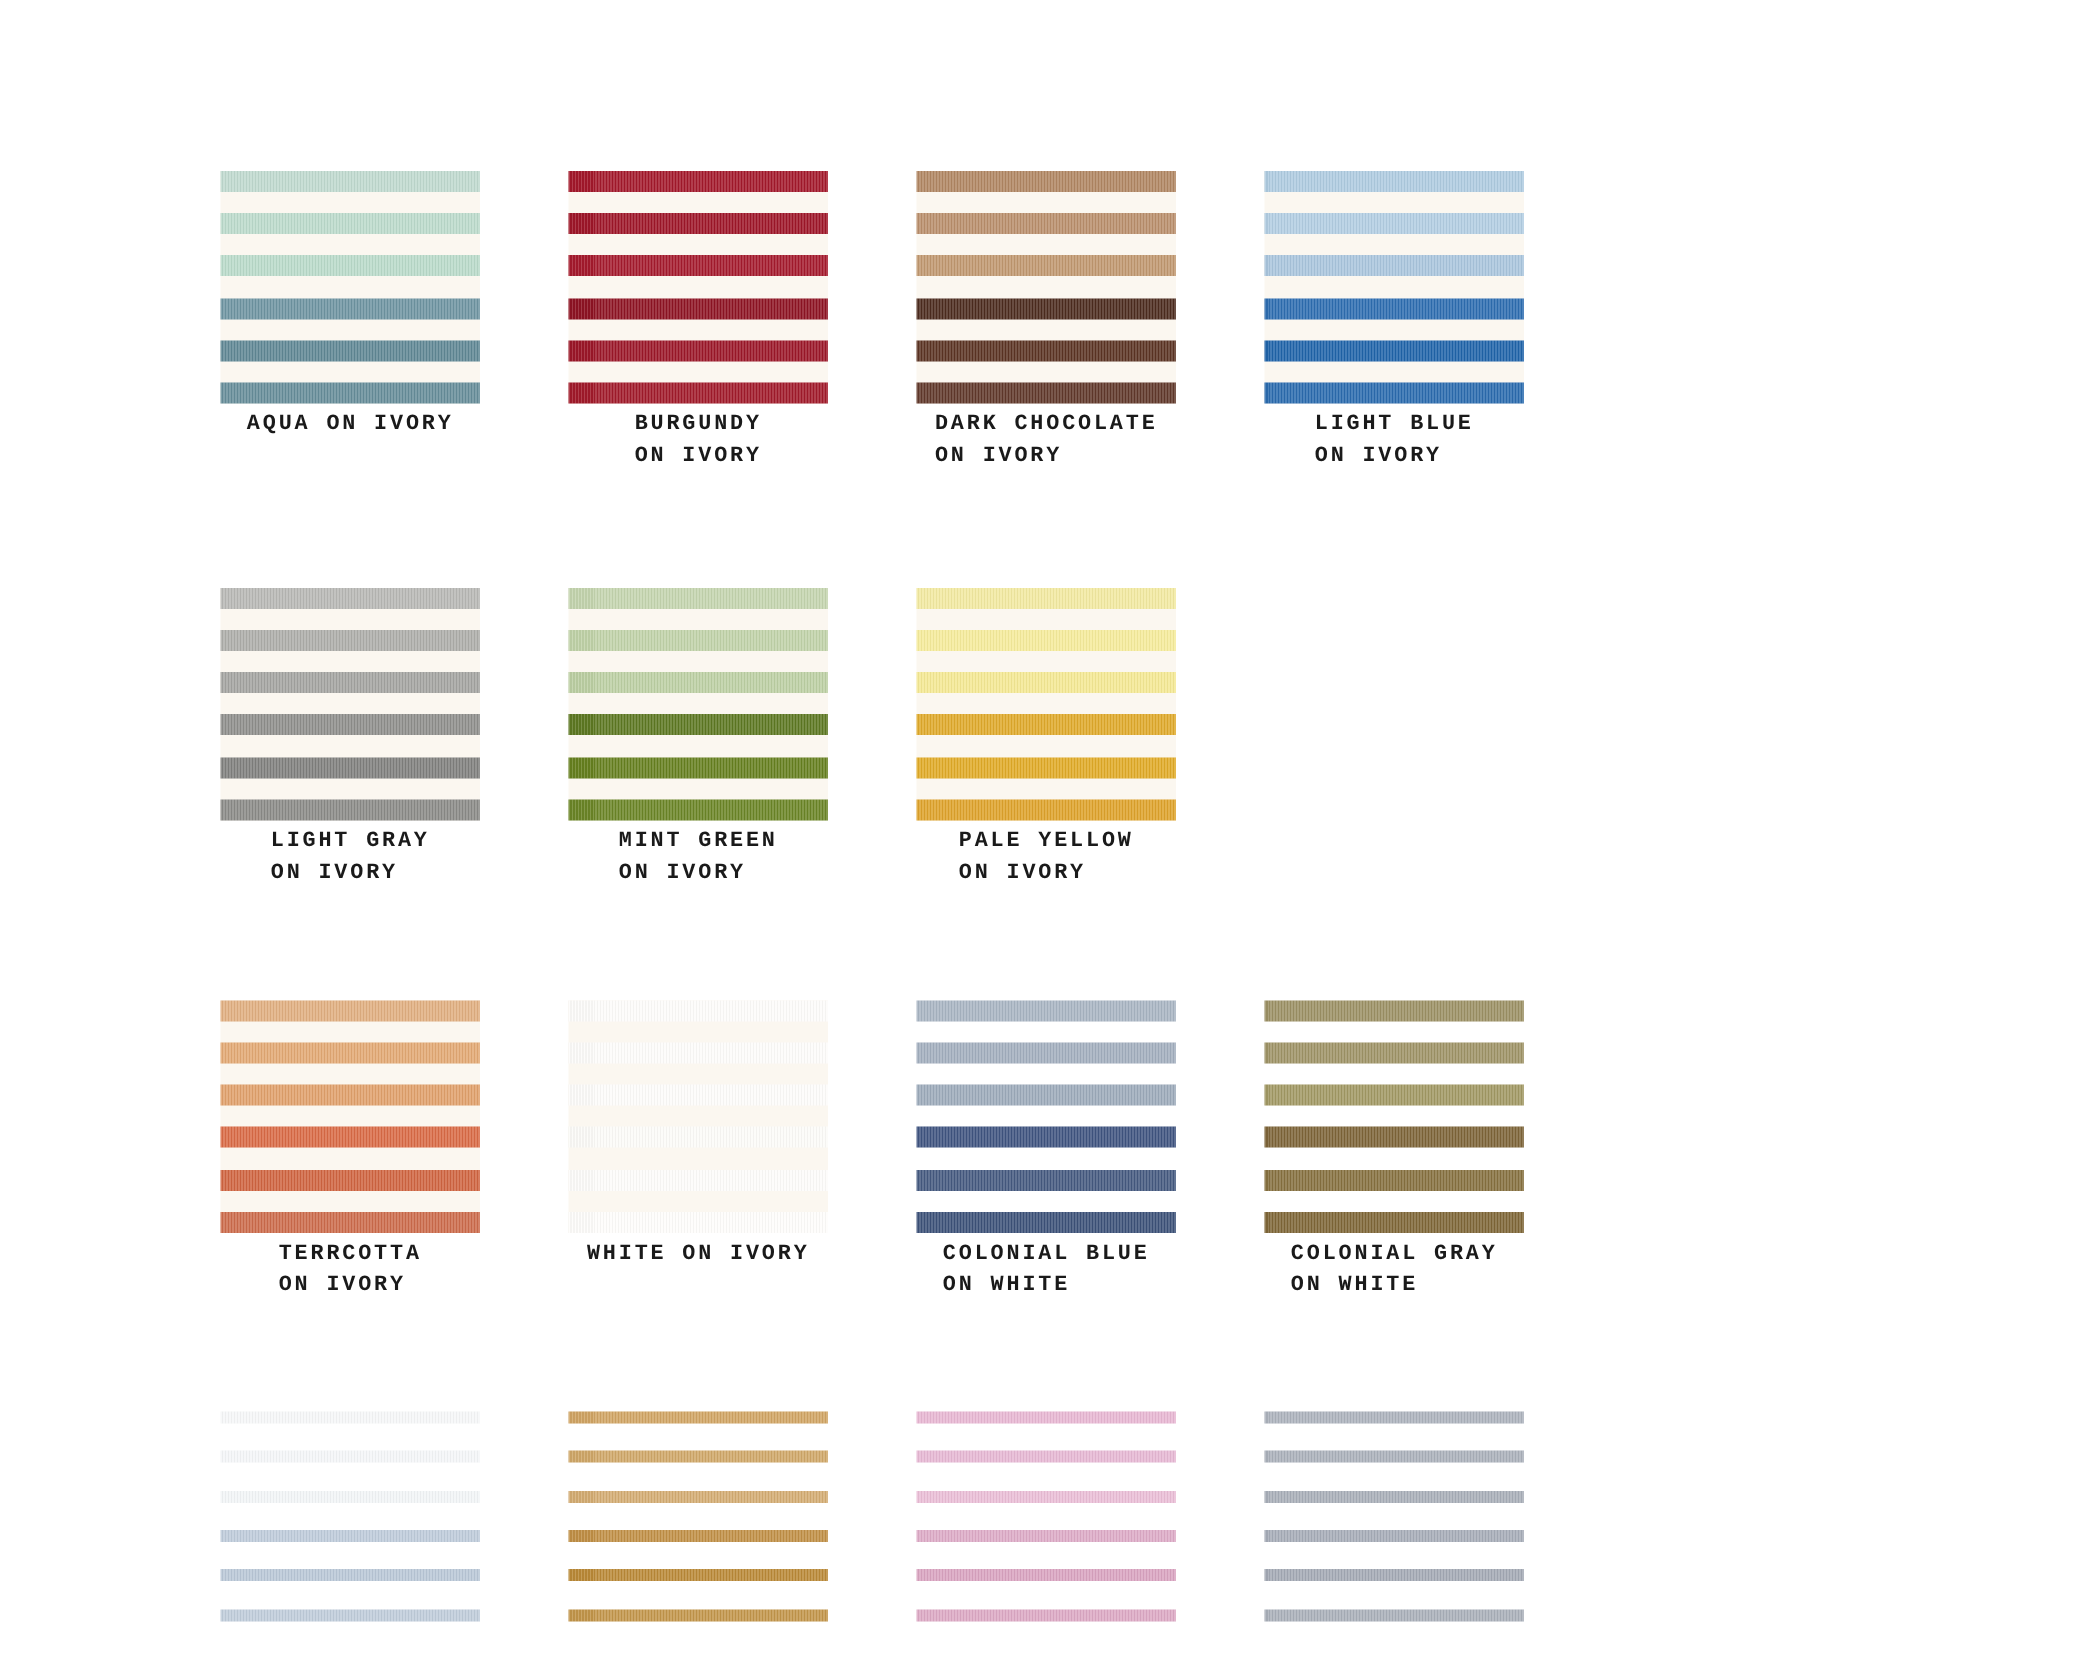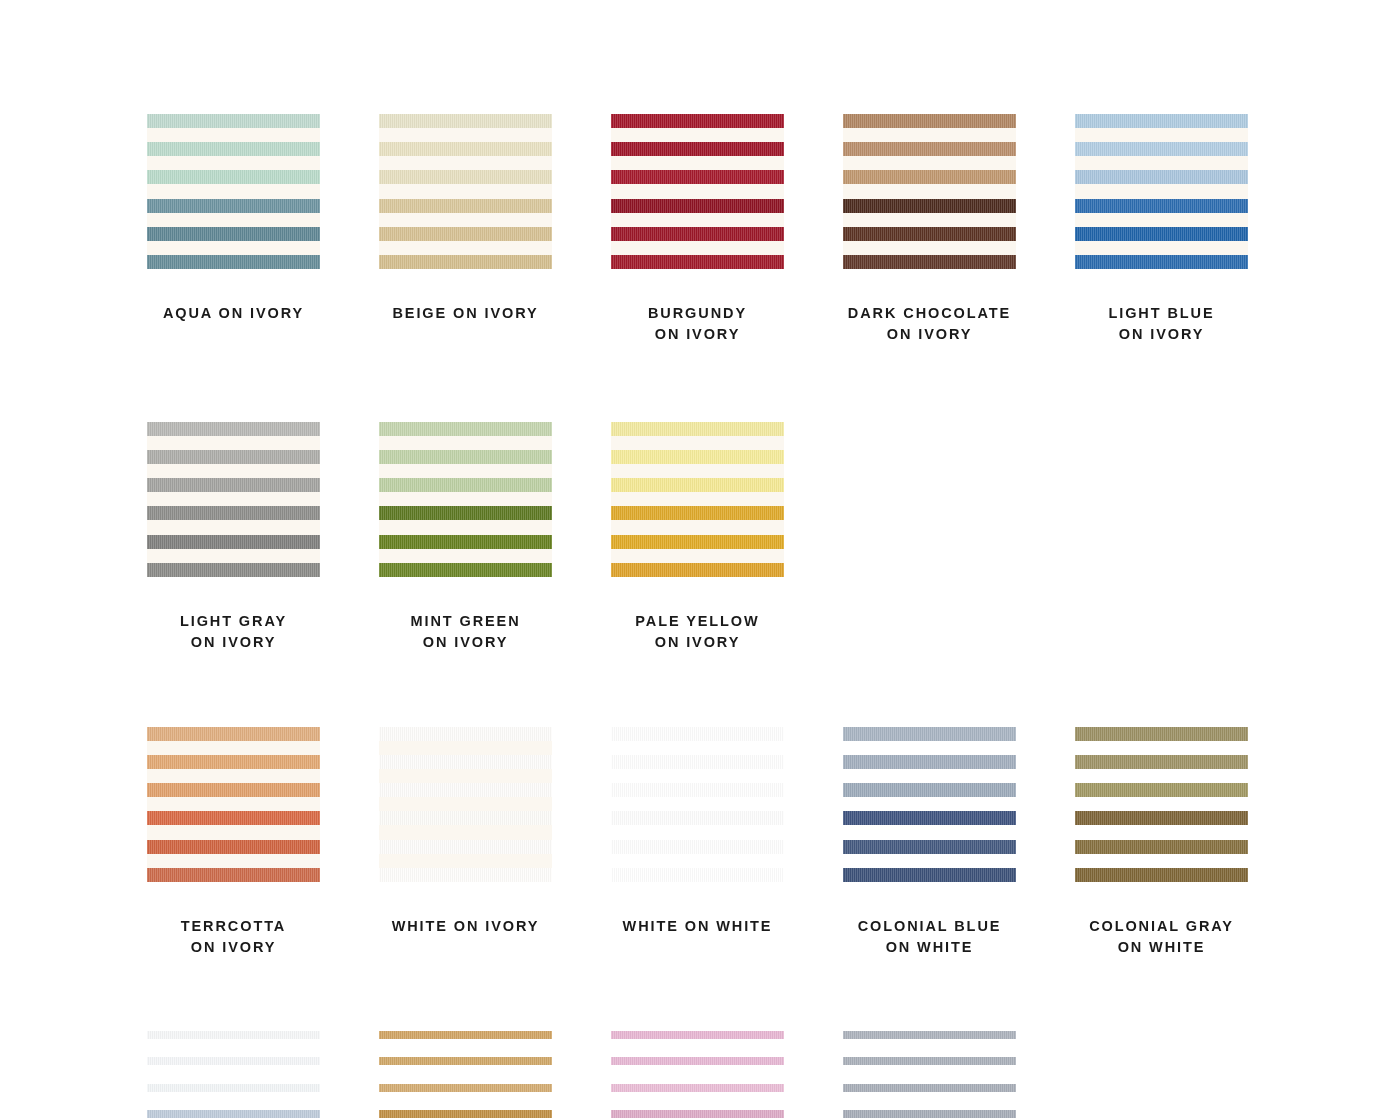--- a/index.html
+++ b/index.html
@@ -71,23 +71,22 @@
       repeating-linear-gradient(90deg,
         rgba(255,255,255,0.16) 0px,
         rgba(255,255,255,0.16) 1px,
         rgba(0,0,0,0.035) 1px,
         rgba(0,0,0,0.035) 2px);
     pointer-events: none;
   }
 
   
   .label {
-    margin-top: 34px;
-    text-align: center;
-    font-family: Liberation Sans, sans-serif;
+    margin-top: 4px;
+    font-family: Liberation Mono, monospace;
     font-size: 14.5px;
     font-weight: 600;
     letter-spacing: 1.9px;
     line-height: 1.48;
     color: #1a1a1a;
     text-transform: uppercase;
     white-space: pre-line;
   }
 
   .swatch-row.r1 .swatch-cell,
@@ -110,31 +109,20 @@
             <div class="stripe" title="#BBDACB" style="background: rgb(187, 218, 203);"></div>
             <div class="stripe" title="#B9DAC9" style="background: rgb(185, 218, 201);"></div>
             <div class="stripe" title="#6E94A1" style="background: rgb(110, 148, 161);"></div>
             <div class="stripe" title="#5F8794" style="background: rgb(95, 135, 148);"></div>
             <div class="stripe" title="#668D99" style="background: rgb(102, 141, 153);"></div>
           </div>
           <div class="label">AQUA ON IVORY</div>
         </div>
         <div class="swatch-cell">
           <div class="stripes tall" style="background: rgb(251, 247, 240);">
-            <div class="stripe" title="#E6E2C8" style="background: rgb(230, 226, 200);"></div>
-            <div class="stripe" title="#E8E1C2" style="background: rgb(232, 225, 194);"></div>
-            <div class="stripe" title="#E6DFC0" style="background: rgb(230, 223, 192);"></div>
-            <div class="stripe" title="#D9C79C" style="background: rgb(217, 199, 156);"></div>
-            <div class="stripe" title="#D6C193" style="background: rgb(214, 193, 147);"></div>
-            <div class="stripe" title="#D3BE8E" style="background: rgb(211, 190, 142);"></div>
-          </div>
-          <div class="label">BEIGE ON IVORY</div>
-        </div>
-        <div class="swatch-cell">
-          <div class="stripes tall" style="background: rgb(251, 247, 240);">
             <div class="stripe" title="#A3182B" style="background: rgb(163, 24, 43);"></div>
             <div class="stripe" title="#9E1628" style="background: rgb(158, 22, 40);"></div>
             <div class="stripe" title="#A51A2D" style="background: rgb(165, 26, 45);"></div>
             <div class="stripe" title="#8E1323" style="background: rgb(142, 19, 35);"></div>
             <div class="stripe" title="#9B1728" style="background: rgb(155, 23, 40);"></div>
             <div class="stripe" title="#A11A2A" style="background: rgb(161, 26, 42);"></div>
           </div>
           <div class="label">BURGUNDY
 ON IVORY</div>
         </div>
@@ -219,31 +207,20 @@
         <div class="swatch-cell">
           <div class="stripes tall" style="background: rgb(251, 247, 240);">
             <div class="stripe" title="#FDFCFA" style="background: rgb(253, 252, 250);"></div>
             <div class="stripe" title="#FDFCFA" style="background: rgb(253, 252, 250);"></div>
             <div class="stripe" title="#FDFCFA" style="background: rgb(253, 252, 250);"></div>
             <div class="stripe" title="#FCFBF8" style="background: rgb(252, 251, 248);"></div>
             <div class="stripe" title="#FDFCFA" style="background: rgb(253, 252, 250);"></div>
             <div class="stripe" title="#FEFDFB" style="background: rgb(254, 253, 251);"></div>
           </div>
           <div class="label">WHITE ON IVORY</div>
-        </div>
-        <div class="swatch-cell">
-          <div class="stripes tall" style="background: rgb(255, 255, 255);">
-            <div class="stripe" title="#FEFEFE" style="background: rgb(254, 254, 254);"></div>
-            <div class="stripe" title="#FEFEFE" style="background: rgb(254, 254, 254);"></div>
-            <div class="stripe" title="#FEFEFE" style="background: rgb(254, 254, 254);"></div>
-            <div class="stripe" title="#FDFDFD" style="background: rgb(253, 253, 253);"></div>
-            <div class="stripe" title="#FEFEFE" style="background: rgb(254, 254, 254);"></div>
-            <div class="stripe" title="#FFFFFF" style="background: rgb(255, 255, 255);"></div>
-          </div>
-          <div class="label">WHITE ON WHITE</div>
         </div>
         <div class="swatch-cell">
           <div class="stripes tall" style="background: rgb(255, 255, 255);">
             <div class="stripe" title="#A8B4C2" style="background: rgb(168, 180, 194);"></div>
             <div class="stripe" title="#A2AEBE" style="background: rgb(162, 174, 190);"></div>
             <div class="stripe" title="#9CAABA" style="background: rgb(156, 170, 186);"></div>
             <div class="stripe" title="#3F5480" style="background: rgb(63, 84, 128);"></div>
             <div class="stripe" title="#44597F" style="background: rgb(68, 89, 127);"></div>
             <div class="stripe" title="#3C5178" style="background: rgb(60, 81, 120);"></div>
           </div>

